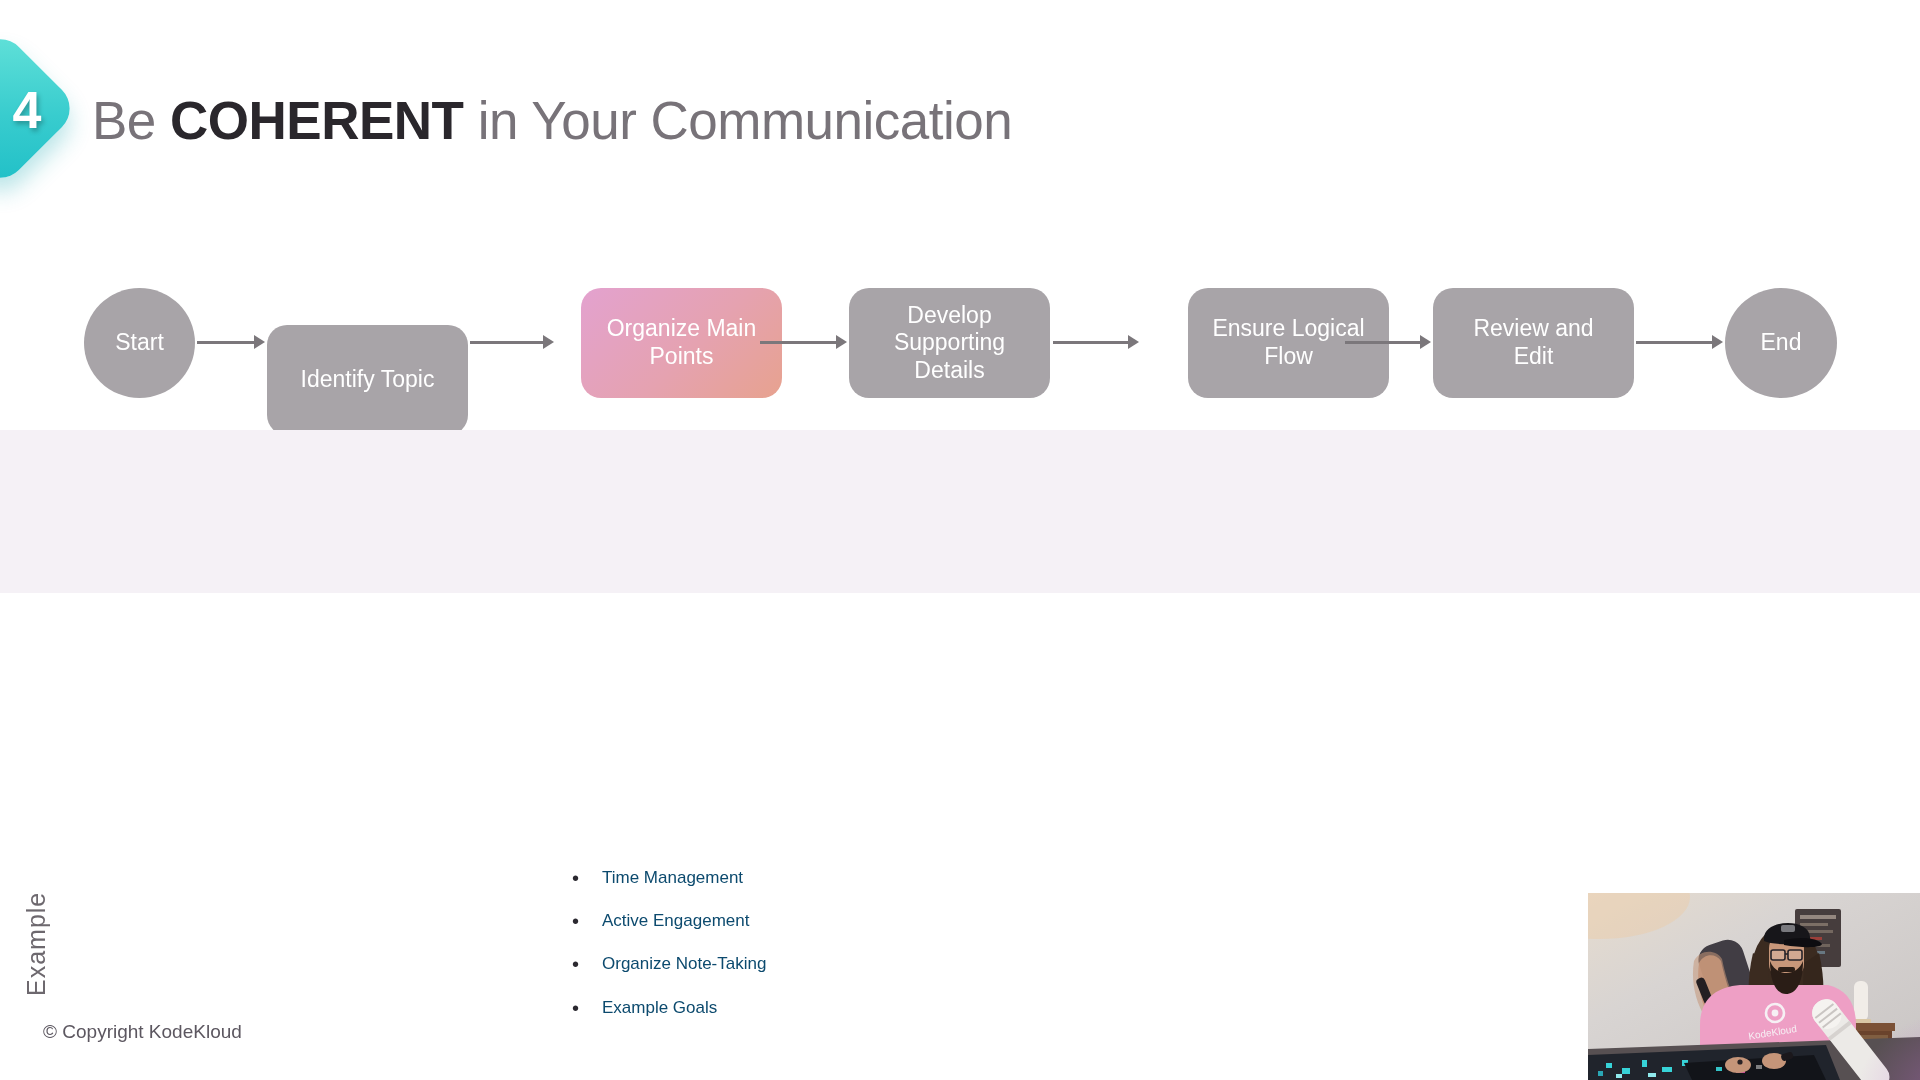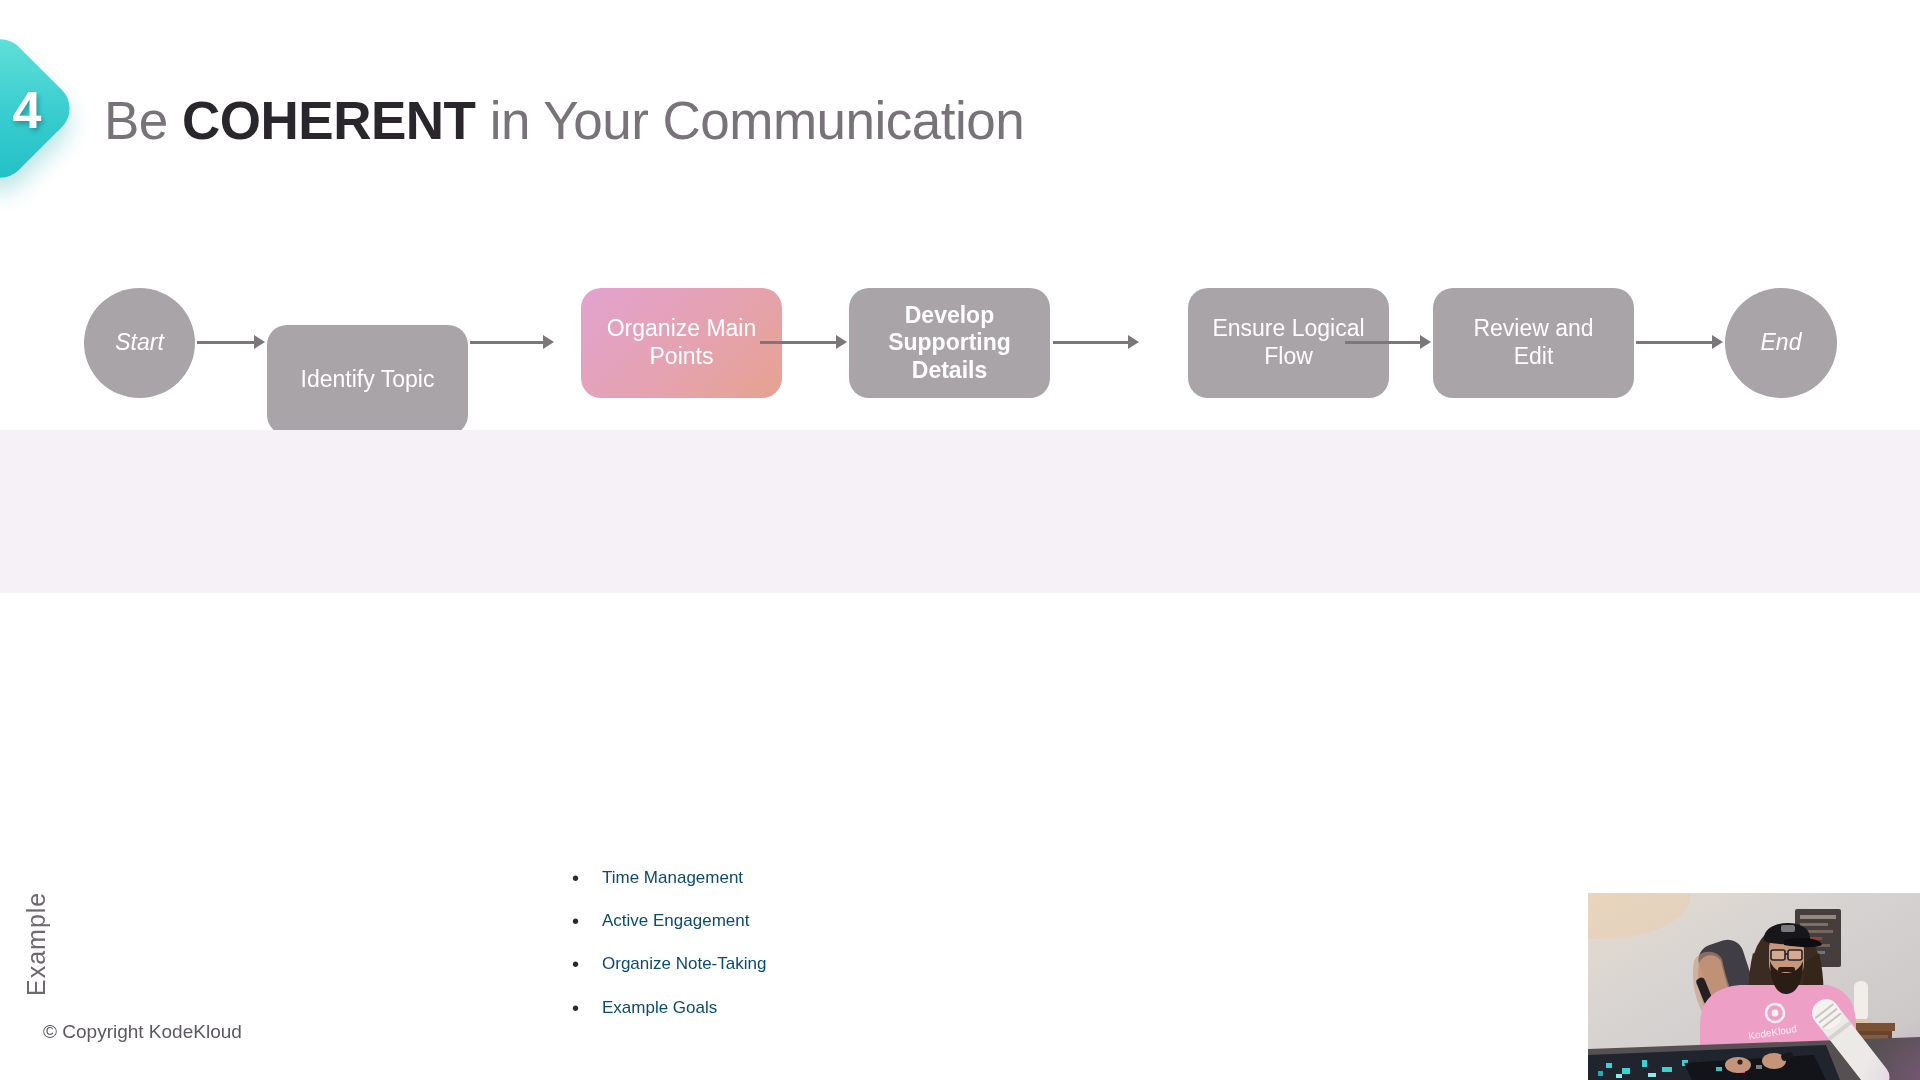--- a/index.html
+++ b/index.html
@@ -16,36 +16,36 @@
     box-shadow:10px 10px 22px rgba(30,170,180,.30);
   }
   .badge-number{
     position:absolute;left:0px;top:80px;width:54px;text-align:center;
     font-size:52px;font-weight:bold;color:#ffffff;
     text-shadow:2px 3px 5px rgba(0,0,0,.28);
   }
   
   .slide-title{
     position:absolute;left:92px;top:92px;font-size:53px;line-height:1.1;
-    color:#787379;white-space:nowrap;letter-spacing:-0.5px;margin-left:12px;
+    color:#787379;white-space:nowrap;letter-spacing:-0.5px;
   }
   .slide-title .em{color:#2a272c;font-weight:bold;}
   
   .fc-node{
     position:absolute;top:288px;height:110px;box-sizing:border-box;
     display:flex;align-items:center;justify-content:center;text-align:center;
     color:#ffffff;font-size:23px;line-height:1.2;background:#a8a4a8;
   }
   .fc-rect{width:201px;border-radius:20px;padding:0 22px;}
-  .fc-circle{border-radius:50%;font-style:italic;}
+  .fc-circle{border-radius:50%;}
   .fc-highlight{background:linear-gradient(135deg,#e3a2cf 0%,#e5a2b0 55%,#e7a28f 100%);}
   #node-start{left:84px;width:111px;}
   #node-identify{left:267px;margin-top:37px;}
   #node-organize{left:556px;margin-left:25px;}
-  #node-develop{left:849px;font-weight:bold;}
+  #node-develop{left:849px;}
   #node-ensure{left:1188px;}
   #node-review{left:1433px;}
   #node-end{left:1725px;width:112px;}
   .fc-arrow{position:absolute;top:341px;height:3px;background:#7b777b;}
   .fc-arrow::after{
     content:"";position:absolute;right:-10px;top:-6px;width:0;height:0;
     border-left:11px solid #7b777b;border-top:7px solid transparent;border-bottom:7px solid transparent;
   }
   #arrow-1{left:197px;width:58px;}
   #arrow-2{left:470px;width:74px;}

